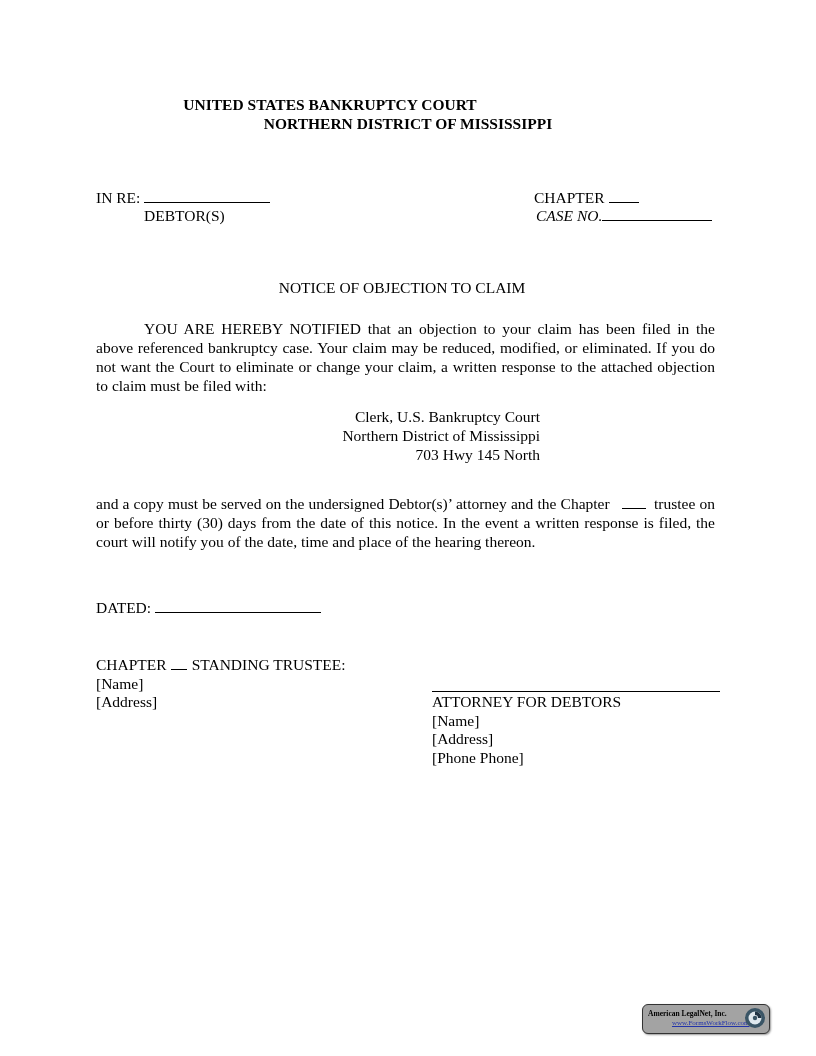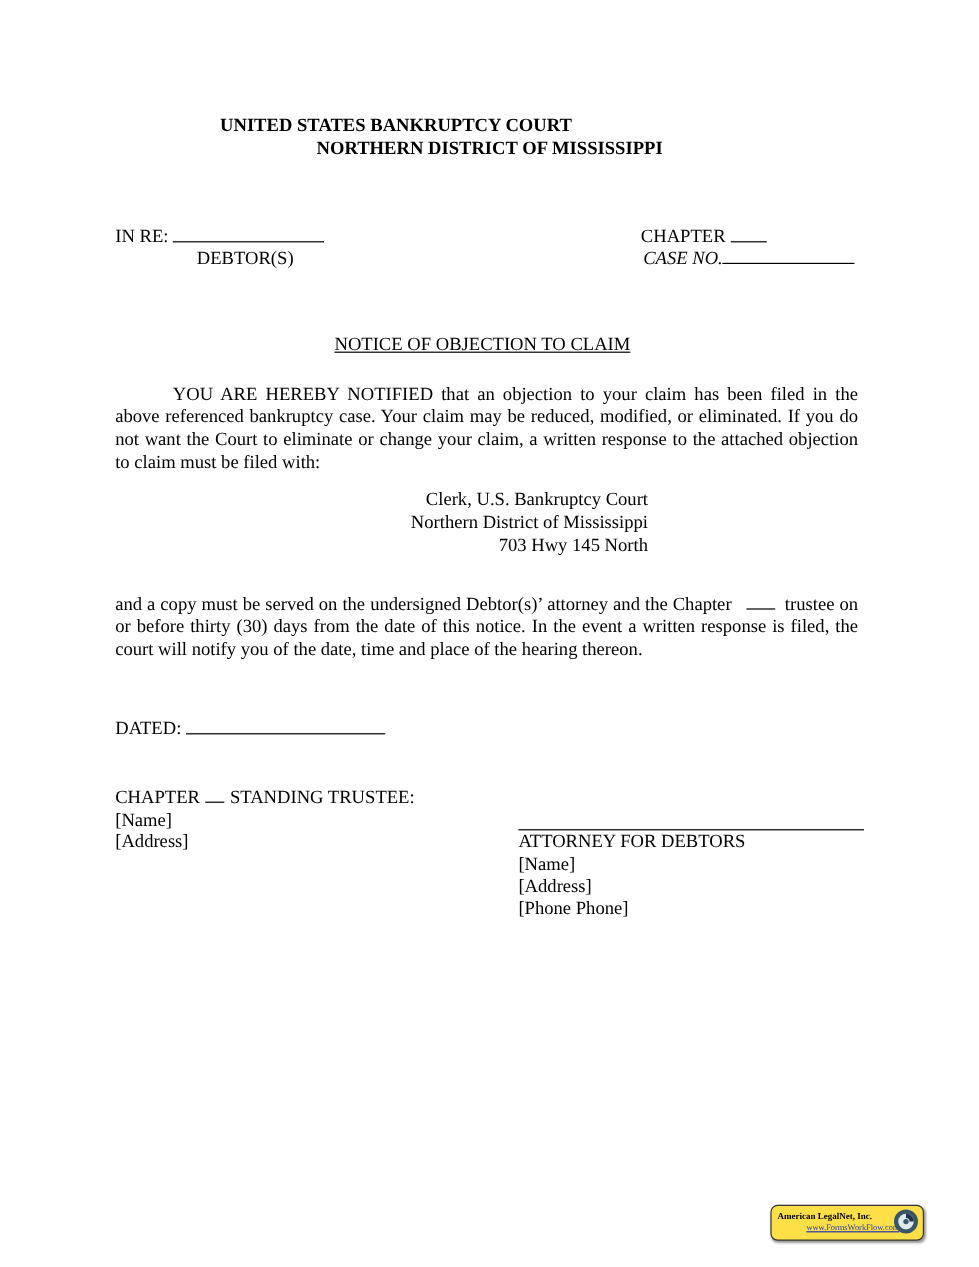--- a/index.html
+++ b/index.html
@@ -7,44 +7,44 @@
          font-family: "Liberation Serif", "DejaVu Serif", serif; color: #000; font-size: 15.5px; }
   .abs { position: absolute; white-space: nowrap; }
   .bold { font-weight: bold; }
   .center { text-align: center; }
   .line { display: inline-block; border-bottom: 1px solid #000; vertical-align: baseline; height: 1px; margin-left: 4px; }
   .para { position: absolute; left: 96px; width: 619px; text-align: justify; line-height: 19px; white-space: normal; }
   .para .indent { display: inline-block; width: 48px; }
   .addr { position: absolute; left: 250px; width: 290px; text-align: right; line-height: 19px; }
   .sigline { position: absolute; border-top: 1px solid #000; height: 0; }
   .logo { position: absolute; left: 642px; top: 1004px; width: 126px; height: 28px; border: 1px solid #333;
-          border-radius: 6px; background: #fde047; box-shadow: 1px 1px 2px #999; }
+          border-radius: 6px; background: #a3a3a3; box-shadow: 1px 1px 2px #999; }
   .logo-t1 { position: absolute; left: 5px; top: 4px; font-size: 7.5px; font-weight: bold; }
   .logo-t2 { position: absolute; left: 5px; top: 14px; font-size: 7px; color: #2233aa; text-decoration: underline; margin-left: 24px; }
   .logo-icon { position: absolute; right: 3px; top: 2px; width: 22px; height: 22px; }
 </style>
 </head>
 <body>
 
 <div class="abs bold center" style="left:0;width:660px;top:96px;">UNITED STATES BANKRUPTCY COURT</div>
 <div class="abs bold center" style="left:0;width:816px;top:115px;">NORTHERN DISTRICT OF MISSISSIPPI</div>
 
 <div class="abs" style="left:96px;top:189px;">
   <span>IN RE:</span><span class="line" style="width:126px;"></span>
 </div>
-<div class="abs" style="left:144px;top:207px;margin-left:20px;">DEBTOR(S)</div>
+<div class="abs" style="left:144px;top:207px;">DEBTOR(S)</div>
 
 <div class="abs" style="left:534px;top:189px;">
   <span>CHAPTER</span><span class="line" style="width:30px;"></span>
 </div>
 <div class="abs" style="left:536px;top:207px;font-style:italic;">
   <span>CASE NO.</span><span class="line" style="width:110px;margin-left:0;"></span>
 </div>
 
-<div class="abs center" style="left:0;width:804px;top:279px;text-decoration:underline;">NOTICE OF OBJECTION TO CLAIM</div>
+<div class="abs center" style="left:0;width:804px;top:279px;">NOTICE OF OBJECTION TO CLAIM</div>
 
 <div class="para" style="top:319px;"><span class="indent"></span><span>YOU ARE HEREBY NOTIFIED that an objection to your claim has been filed in the above referenced bankruptcy case. Your claim may be reduced, modified, or eliminated. If you do not want the Court to eliminate or change your claim, a written response to the attached objection to claim must be filed with:</span></div>
 
 <div class="addr" style="top:407px;">
   <div>Clerk, U.S. Bankruptcy Court</div>
   <div>Northern District of Mississippi</div>
   <div>703 Hwy 145 North</div>
 </div>
 
 <div class="para" style="top:494px;"><span>and a copy must be served on the undersigned Debtor(s)’ attorney and the Chapter</span> <span class="line" style="width:24px;margin-left:8px;margin-right:4px;"></span> <span>trustee on or before thirty (30) days from the date of this notice. In the event a written response is filed, the court will notify you of the date, time and place of the hearing thereon.</span></div>

